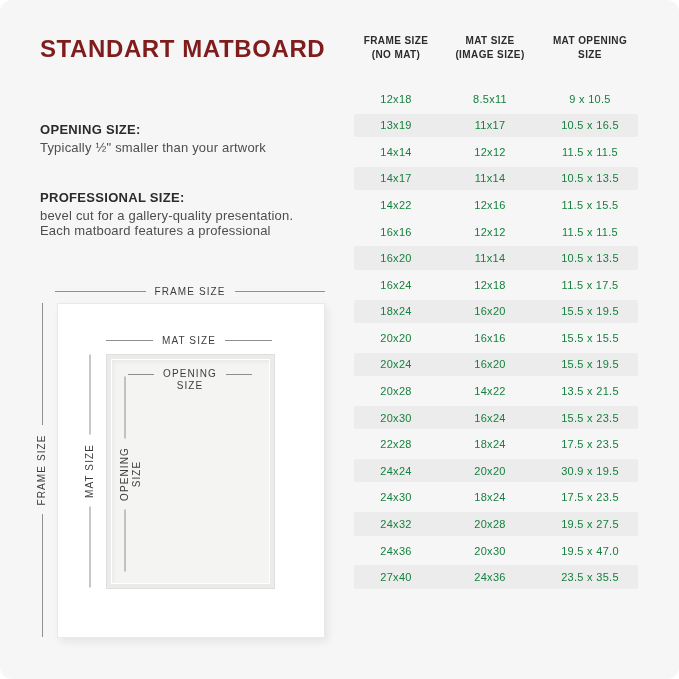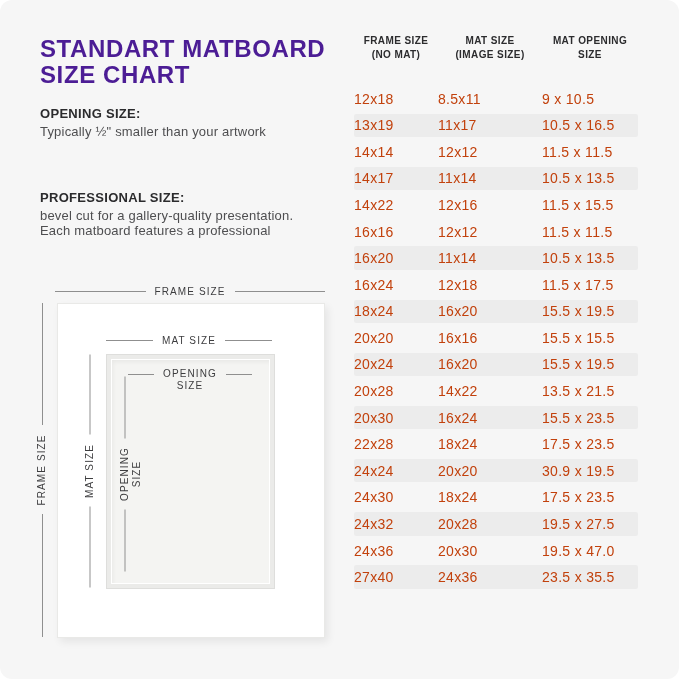--- a/index.html
+++ b/index.html
@@ -1,25 +1,25 @@
 <!DOCTYPE html>
 <html><head>
 <meta charset="utf-8">
 <style>
   html,body{margin:0;padding:0;background:#ffffff;}
   body{width:679px;height:679px;font-family:"Liberation Sans",sans-serif;-webkit-font-smoothing:antialiased;}
   .canvas{position:relative;width:679px;height:679px;background:#f6f6f6;border-radius:12px;overflow:hidden;}
 
   
   .title{position:absolute;left:40px;top:36px;font-size:24px;line-height:26px;font-weight:700;
-         letter-spacing:0.6px;color:#4c1d95;}
+         letter-spacing:0.6px;color:#7f1d1d;}
   .info-block{position:absolute;left:40px;width:300px;}
   .info-heading{font-size:13px;font-weight:700;letter-spacing:0.3px;color:#2b2b2d;margin-bottom:3px;}
   .info-line{font-size:13px;line-height:15px;color:#4e4e50;letter-spacing:0.2px;}
-  #opening-block{top:106px;}
+  #opening-block{top:122px;}
   #bevel-block{top:190px;}
 
   
   .frame-rect{position:absolute;left:57px;top:303px;width:268px;height:335px;background:#ffffff;
               border:1px solid #e9e9e7;box-sizing:border-box;box-shadow:3px 4px 8px rgba(0,0,0,0.07);}
   .opening-rect{position:absolute;left:107px;top:355px;width:167px;height:233px;background:#f4f4f2;
               border:4px solid #ebebe9;box-sizing:border-box;
               box-shadow:inset 0 0 0 1px #ffffff, inset 2px 3px 4px rgba(0,0,0,0.05), 0 0 0 1px #dededc;}
 
   .ruler{position:absolute;display:flex;gap:9px;}
@@ -40,30 +40,29 @@
 
   
   .thead{position:absolute;left:354px;top:34px;width:284px;display:grid;
          grid-template-columns:84px 104px 96px;}
   .thead .hcell{text-align:center;font-size:10px;font-weight:700;letter-spacing:0.4px;
                 line-height:14px;color:#2c2c2e;}
   .tbody{position:absolute;left:354px;top:87px;width:284px;}
   .t-row{display:grid;grid-template-columns:84px 104px 96px;height:23.4px;margin-bottom:3.2px;
          align-items:center;border-radius:2px;}
   .t-row.alt{background:#ececec;}
-  .t-row span{text-align:left;font-size:14px;letter-spacing:0.3px;color:#c2410c;}
+  .t-row span{text-align:center;font-size:11px;letter-spacing:0.3px;color:#15803d;}
 </style>
 </head>
 <body>
 
 <div class="canvas">
 
   <div class="title">
     <div>STANDART MATBOARD</div>
-    <div>SIZE CHART</div>
   </div>
 
   <div class="info-block" id="opening-block">
     <div class="info-heading">OPENING SIZE:</div>
     <div class="info-line">Typically ½" smaller than your artwork</div>
   </div>
 
   <div class="info-block" id="bevel-block">
     <div class="info-heading">PROFESSIONAL SIZE:</div>
     <div class="info-line">bevel cut for a gallery-quality presentation.</div>

